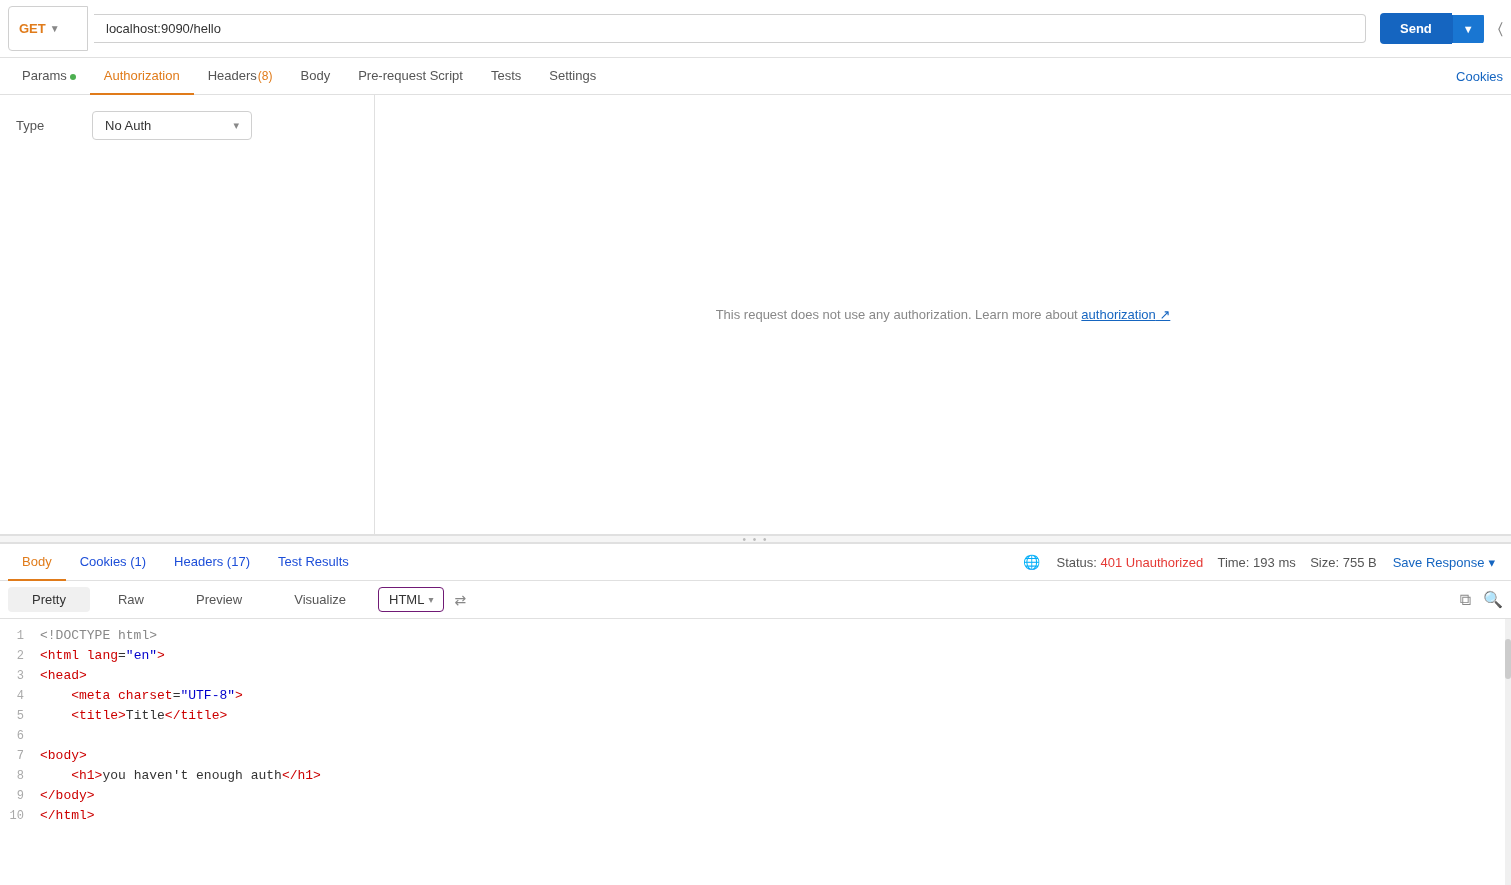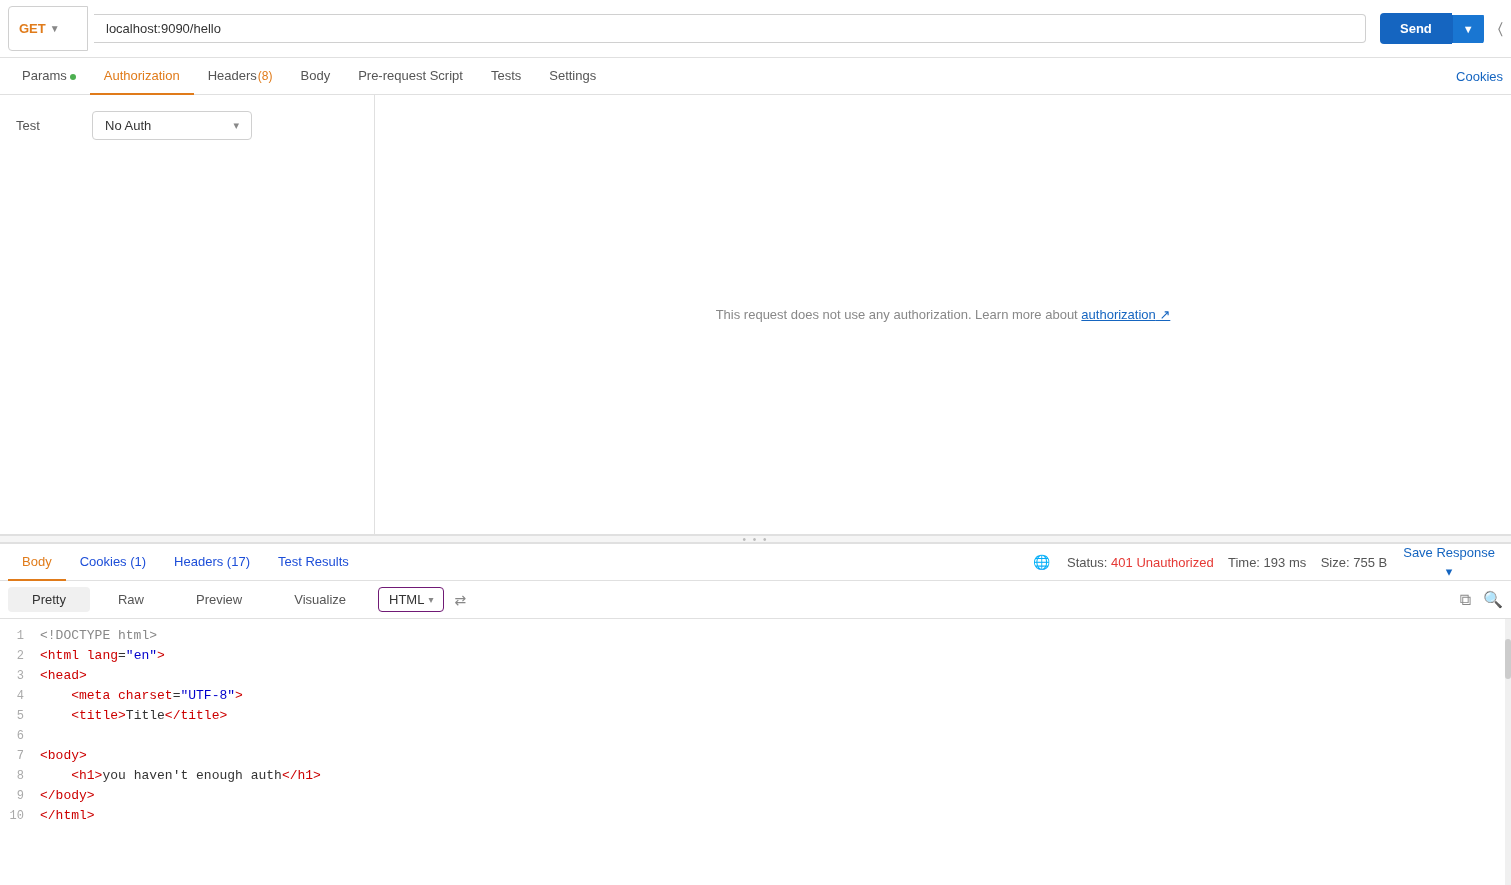--- a/index.html
+++ b/index.html
@@ -221,21 +221,20 @@
     }
     .save-response-btn {
       color: #1565c0;
       font-size: 13px;
       cursor: pointer;
       display: flex;
       align-items: center;
       gap: 4px;
       background: none;
       border: none;
-      flex-direction: column;
     }
     .globe-icon { color: #888; font-size: 14px; }
 
     
     .format-row {
       display: flex;
       align-items: center;
       padding: 6px 8px;
       border-bottom: 1px solid #e0e0e0;
       gap: 4px;
@@ -391,21 +390,21 @@
   <div class="tab">
     <span>Settings</span>
   </div>
   <div class="tabs-row-right">Cookies</div>
 </div>
 
 <div class="main-content">
 
   <div class="left-panel">
     <div class="type-row">
-      <span class="type-label">Test</span>
+      <span class="type-label">Type</span>
       <div class="type-select">
         <span>No Auth</span>
         <span class="chevron">▾</span>
       </div>
     </div>
   </div>
 
   <div class="right-panel">
     <div class="no-auth-msg">
       <span>This request does not use any authorization. Learn more about </span><a><span>authorization</span><span> ↗</span></a>

